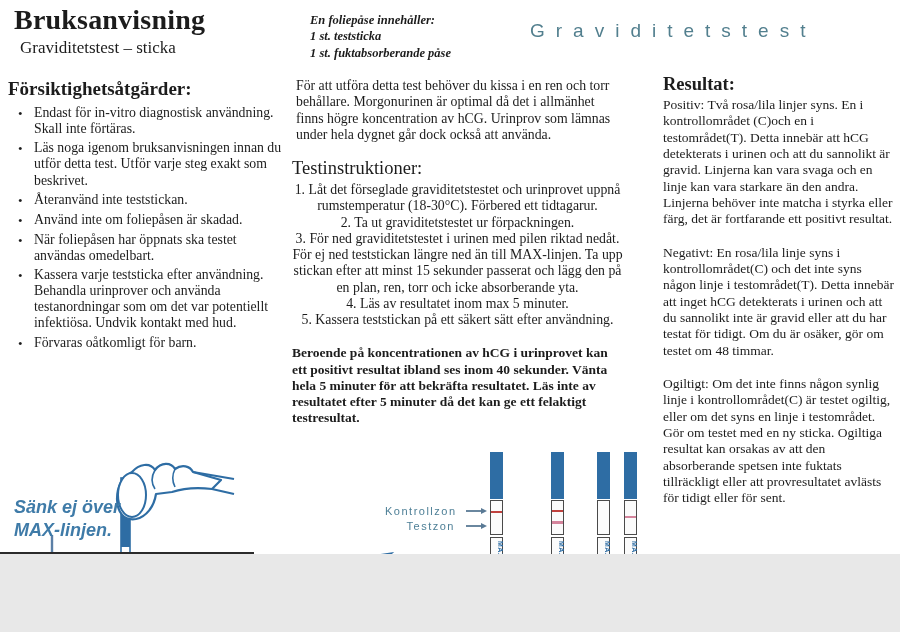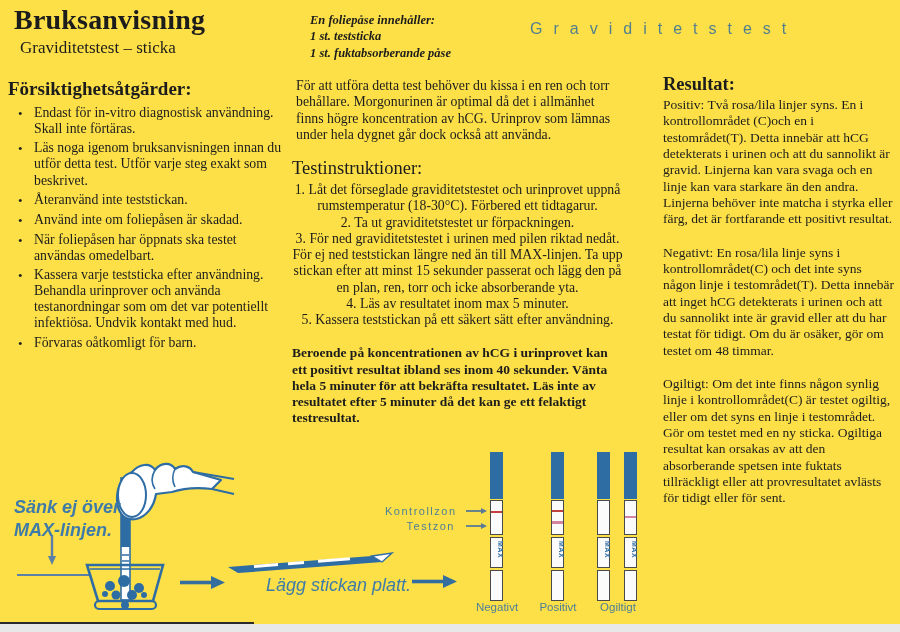--- a/index.html
+++ b/index.html
@@ -1,26 +1,26 @@
 <!DOCTYPE html>
 <html><head>
 <meta charset="utf-8">
 <style>
   html,body{margin:0;padding:0;background:#e8e8e8;}
-  #page{position:relative;width:900px;height:624px;background:#fde047;overflow:hidden;
+  #page{position:relative;width:900px;height:554px;background:#ffffff;overflow:hidden;
         font-family:"Liberation Serif", serif;color:#1c1c1c;}
 
   
   .title-block{position:absolute;left:14px;top:4px;}
   .doc-title{font-size:28px;font-weight:bold;margin:0;letter-spacing:.2px;}
   .doc-subtitle{font-size:17px;font-weight:normal;margin:2px 0 0 6px;}
   .package{position:absolute;left:310px;top:12px;font-style:italic;font-weight:600;
            font-size:12.5px;line-height:1.3;}
   .brand{position:absolute;left:530px;top:20px;font-family:"Liberation Sans",sans-serif;
-         font-size:16px;letter-spacing:11px;color:#527f8e;white-space:nowrap;}
+         font-size:19px;letter-spacing:11px;color:#527f8e;white-space:nowrap;}
 
   
   .col-left{position:absolute;left:8px;top:62px;width:278px;}
   .col-left h3{font-size:19px;font-weight:bold;margin:16px 0 5px 0;}
   .bullet-row{display:flex;margin:0 0 3px 0;}
   .bullet-row::before{content:"•";width:16px;min-width:16px;margin-left:10px;
                       font-size:13px;padding-top:1px;}
   .bullet-text{font-size:13.8px;line-height:1.17;}
 
   .col-mid{position:absolute;left:292px;top:74px;width:331px;}

